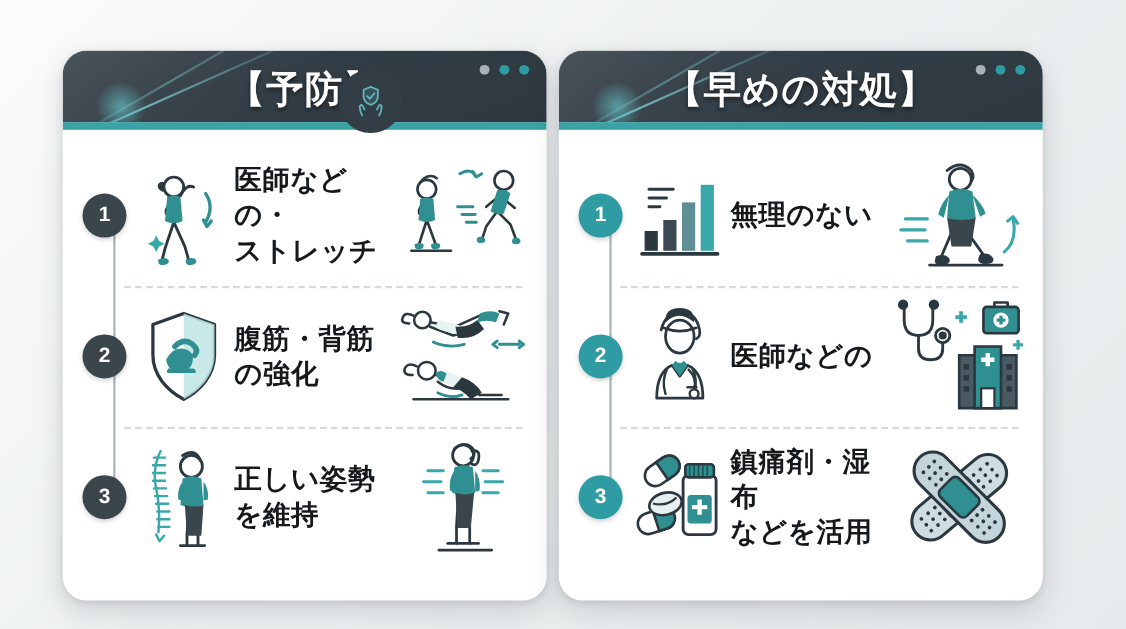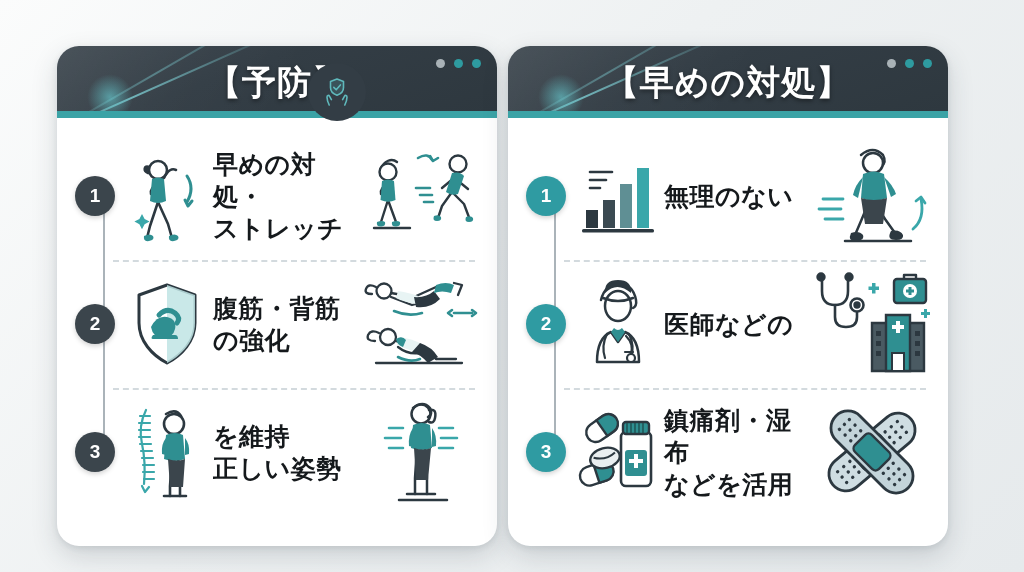--- a/index.html
+++ b/index.html
@@ -262,21 +262,21 @@
             </g>
             <path d="M22 31 q6 -3 12 0 l2 22 q-8 4 -16 0 Z" fill="#2f8f91"></path>
             <path d="M14 88 q6 -3 9 0 q2 4 -4 5 q-6 1 -5 -5" fill="#2f8f91"></path>
             <path d="M39 88 q6 -3 9 0 q2 4 -4 5 q-6 1 -5 -5" fill="#2f8f91"></path>
             <path d="M57 28 q8 12 0 26" stroke="#2f8f91" stroke-width="3" fill="none" stroke-linecap="round"></path>
             <path d="M55 52 l3 6 l4 -5" stroke="#2f8f91" stroke-width="3" fill="none" stroke-linecap="round" stroke-linejoin="round"></path>
             <path d="M8 66 l2.6 5 l5 2.6 l-5 2.6 l-2.6 5 l-2.6 -5 l-5 -2.6 l5 -2.6 Z" fill="#3aa7aa" transform="translate(4,0)"></path>
           </svg>
         </div>
         <div class="row-text">
-          <div>早めの対処・</div>
+          <div>医師などの・</div>
           <div>ストレッチ</div>
         </div>
         <div class="row-art">
           <svg width="126" height="104" viewBox="0 0 126 104">
             <g stroke="#2c3840" stroke-width="2.4" fill="none" stroke-linecap="round" stroke-linejoin="round">
               <path d="M22 26 C26 16 34 14 39 18"></path>
               <circle cx="30" cy="28" r="8.5" fill="#fff"></circle>
               <path d="M30 36.5 L30 56"></path>
               <path d="M30 40 C25 42 22 46 23 50"></path>
               <path d="M30 56 L23 78"></path>
@@ -374,22 +374,22 @@
               <path d="M50 58 L52 86 L52 96"></path>
               <path d="M36 96 h12 M48 96 h10"></path>
             </g>
             <path d="M38 35 q9 -4 17 0 l2 24 q-11 4 -21 0 Z" fill="#2f8f91"></path>
             <path d="M38 38 q-5 6 -4 16 l4 1 Z" fill="#2f8f91"></path>
             <path d="M57 38 q5 6 4 16 l-4 1 Z" fill="#2f8f91"></path>
             <path d="M40 59 q9 3 17 0 l-2 28 h-13 Z" fill="#3b454c"></path>
           </svg>
         </div>
         <div class="row-text">
+          <div>正しい姿勢</div>
           <div>を維持</div>
-          <div>正しい姿勢</div>
         </div>
         <div class="row-art">
           <svg width="120" height="112" viewBox="0 0 120 112">
             <g stroke="#2c3840" stroke-width="2.5" fill="none" stroke-linecap="round" stroke-linejoin="round">
               <circle cx="60" cy="18" r="9.5" fill="#fff"></circle>
               <path d="M52 12 q10 -8 17 0 q3 6 -2 9"></path>
               <path d="M68 14 q8 -2 6 8 q-1 6 -6 4"></path>
               <path d="M60 28 L60 52"></path>
               <path d="M56 52 L54 82 L54 98"></path>
               <path d="M64 52 L66 82 L66 98"></path>

